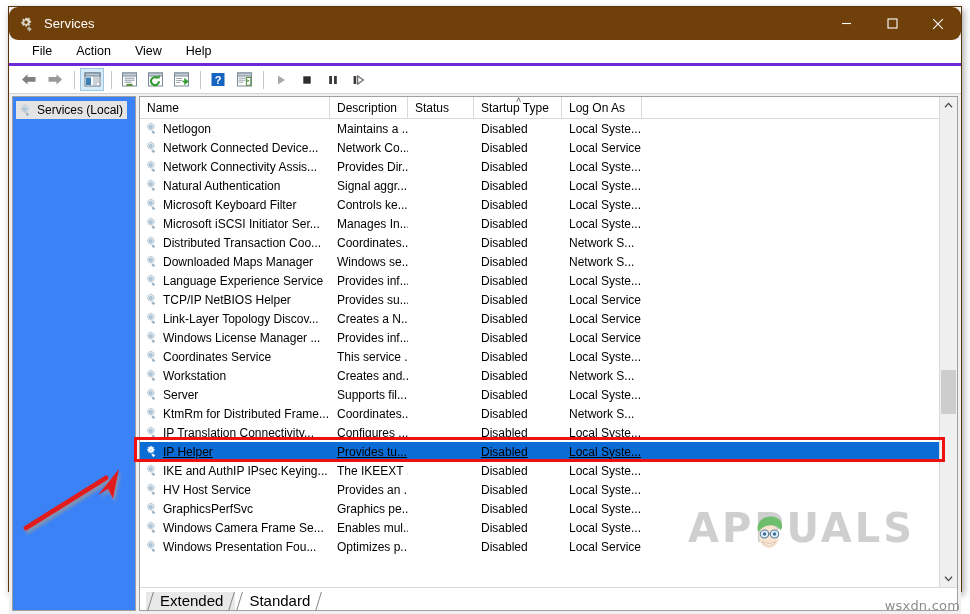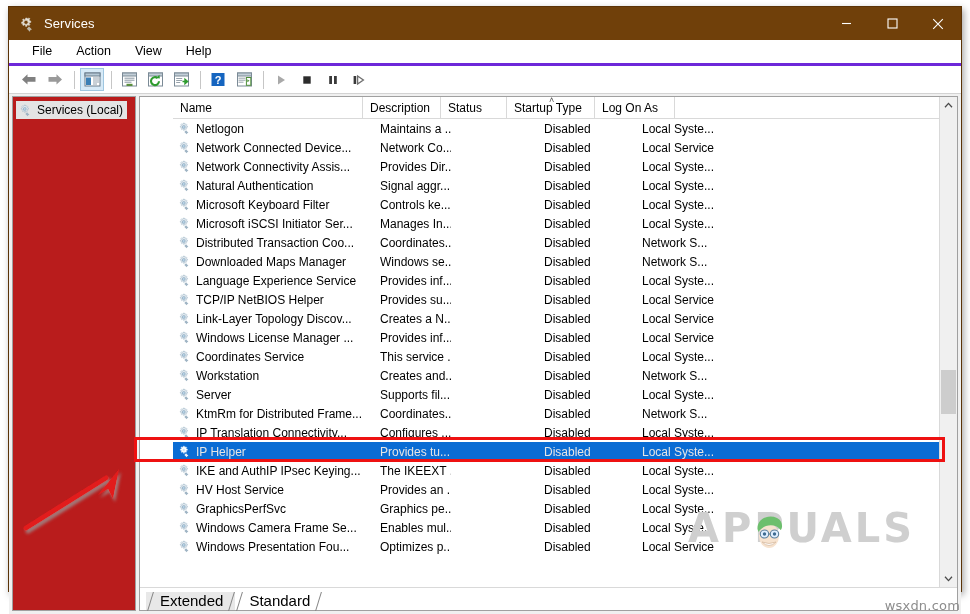--- a/index.html
+++ b/index.html
@@ -29,20 +29,21 @@
     box-shadow: 2px 3px 7px rgba(0,0,0,0.35);
   }
 
   
   .titlebar {
     position: relative;
     height: 33px;
     background: #70400a;
     display: flex;
     align-items: center;
+    border-radius: 9px;
   }
   .titlebar-icon {
     margin-left: 9px;
     width: 18px;
     height: 18px;
     display: flex;
     align-items: center;
     justify-content: center;
   }
   .titlebar-text {
@@ -113,21 +114,21 @@
   .body {
     position: relative;
     height: 520px;
     background: #f0f0f0;
     display: flex;
     padding: 2px 3px 3px 3px;
     box-sizing: border-box;
   }
   .leftpane {
     width: 124px;
-    background: #b91c1c;
+    background: #3b82f6;
     border: 1px solid #a0a0a0;
     box-sizing: border-box;
     padding: 4px 3px;
   }
   .tree-node {
     display: flex;
     align-items: center;
     font-size: 12px;
     color: #000;
     background: #e4e4e4;
@@ -146,21 +147,20 @@
     box-sizing: border-box;
     display: flex;
     flex-direction: column;
     position: relative;
   }
   .list-area {
     flex: 1;
     display: flex;
     position: relative;
     overflow: hidden;
-    padding-left: 33px;
   }
   .list-main {
     flex: 1;
     position: relative;
     overflow: hidden;
   }
 
   
   .hdr {
     display: flex;
@@ -199,23 +199,22 @@
 
   
   .rows { position: relative; }
   .row {
     display: flex;
     height: 19px;
     align-items: flex-start;
     font-size: 12px;
     color: #000;
     white-space: nowrap;
-    gap: 10px;
-  }
-  .row.sel { background: #0a6cd4; color: #e5e5e5; }
+  }
+  .row.sel { background: #0a6cd4; color: #000000; text-decoration: underline; }
   .row .cell {
     display: flex;
     align-items: center;
     padding-left: 7px;
     box-sizing: border-box;
     overflow: hidden;
     height: 19px;
   }
   .row .cell.name { padding-left: 5px; }
   .gear { margin-right: 5px; flex: none; display: flex; }

